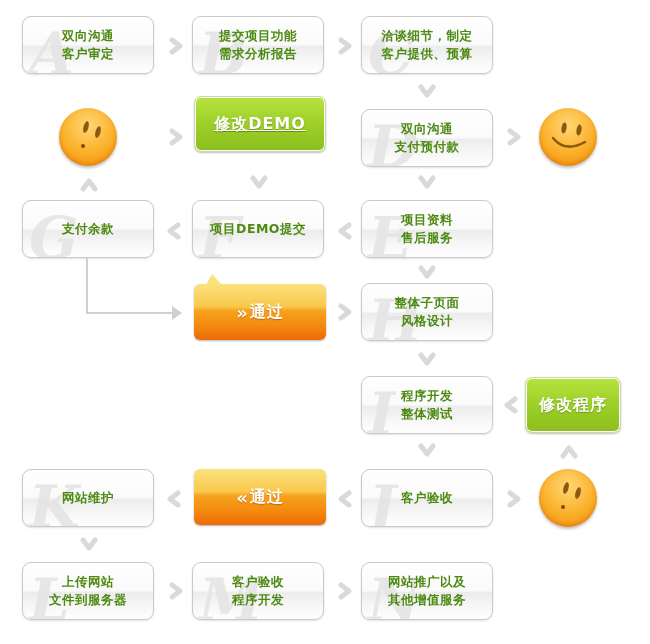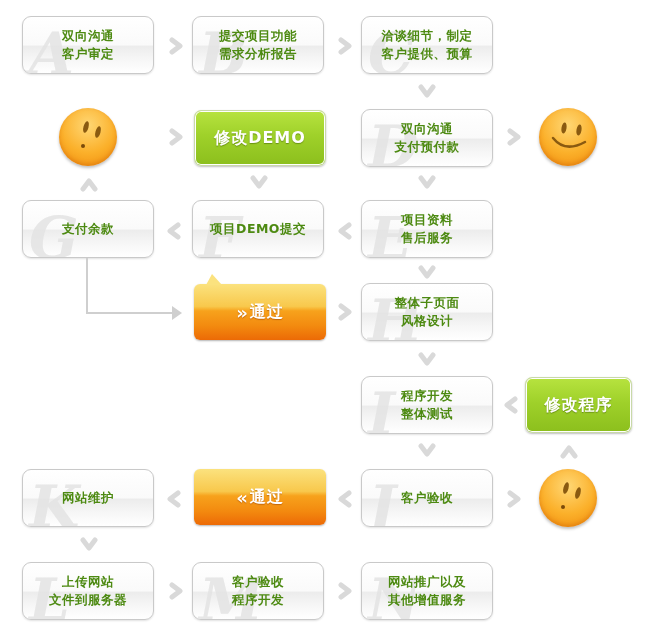--- a/index.html
+++ b/index.html
@@ -121,21 +121,21 @@
         <ellipse cx="27" cy="19" rx="2.5" ry="6" fill="#8a5a10" transform="rotate(15 27 19)"></ellipse>
         <ellipse cx="39" cy="24" rx="2.5" ry="6" fill="#8a5a10" transform="rotate(15 39 24)"></ellipse>
         <circle cx="24" cy="38" r="2" fill="#7a4a0a"></circle>
       </svg>
   </div>
   <div class="chevron" style="left:167px;top:128px;">
       <svg width="18" height="18" viewBox="0 0 18 18">
         <path d="M5 3 L13 9 L5 15" fill="none" stroke="#d9d9d9" stroke-width="5" stroke-linecap="round" stroke-linejoin="round"></path>
       </svg>
     </div>
-  <div class="gbtn" style="left:194px;top:110px;">修改DEMO</div>
+  <div class="gbtn" style="left:194px;top:96px;text-decoration:underline;">修改DEMO</div>
   <div class="box" style="left:361px;top:109px;">
     <div class="letter">D</div>
     <div class="text">
         <span>双向沟通</span>
         <span>支付预付款</span>
       </div>
   </div>
   <div class="chevron" style="left:505px;top:128px;">
       <svg width="18" height="18" viewBox="0 0 18 18">
         <path d="M5 3 L13 9 L5 15" fill="none" stroke="#d9d9d9" stroke-width="5" stroke-linecap="round" stroke-linejoin="round"></path>
@@ -231,21 +231,21 @@
     <div class="text">
         <span>程序开发</span>
         <span>整体测试</span>
       </div>
   </div>
   <div class="chevron" style="left:502px;top:396px;">
       <svg width="18" height="18" viewBox="0 0 18 18">
         <path d="M13 3 L5 9 L13 15" fill="none" stroke="#d9d9d9" stroke-width="5" stroke-linecap="round" stroke-linejoin="round"></path>
       </svg>
     </div>
-  <div class="gbtn" style="left:525px;top:377px;width:107px;">修改程序</div>
+  <div class="gbtn" style="left:525px;top:377px;width:96px;">修改程序</div>
   <div class="chevron" style="left:418px;top:441px;">
       <svg width="18" height="18" viewBox="0 0 18 18">
         <path d="M3 5 L9 13 L15 5" fill="none" stroke="#d9d9d9" stroke-width="5" stroke-linecap="round" stroke-linejoin="round"></path>
       </svg>
     </div>
   <div class="chevron" style="left:560px;top:443px;">
       <svg width="18" height="18" viewBox="0 0 18 18">
         <path d="M3 13 L9 5 L15 13" fill="none" stroke="#d9d9d9" stroke-width="5" stroke-linecap="round" stroke-linejoin="round"></path>
       </svg>
     </div>

